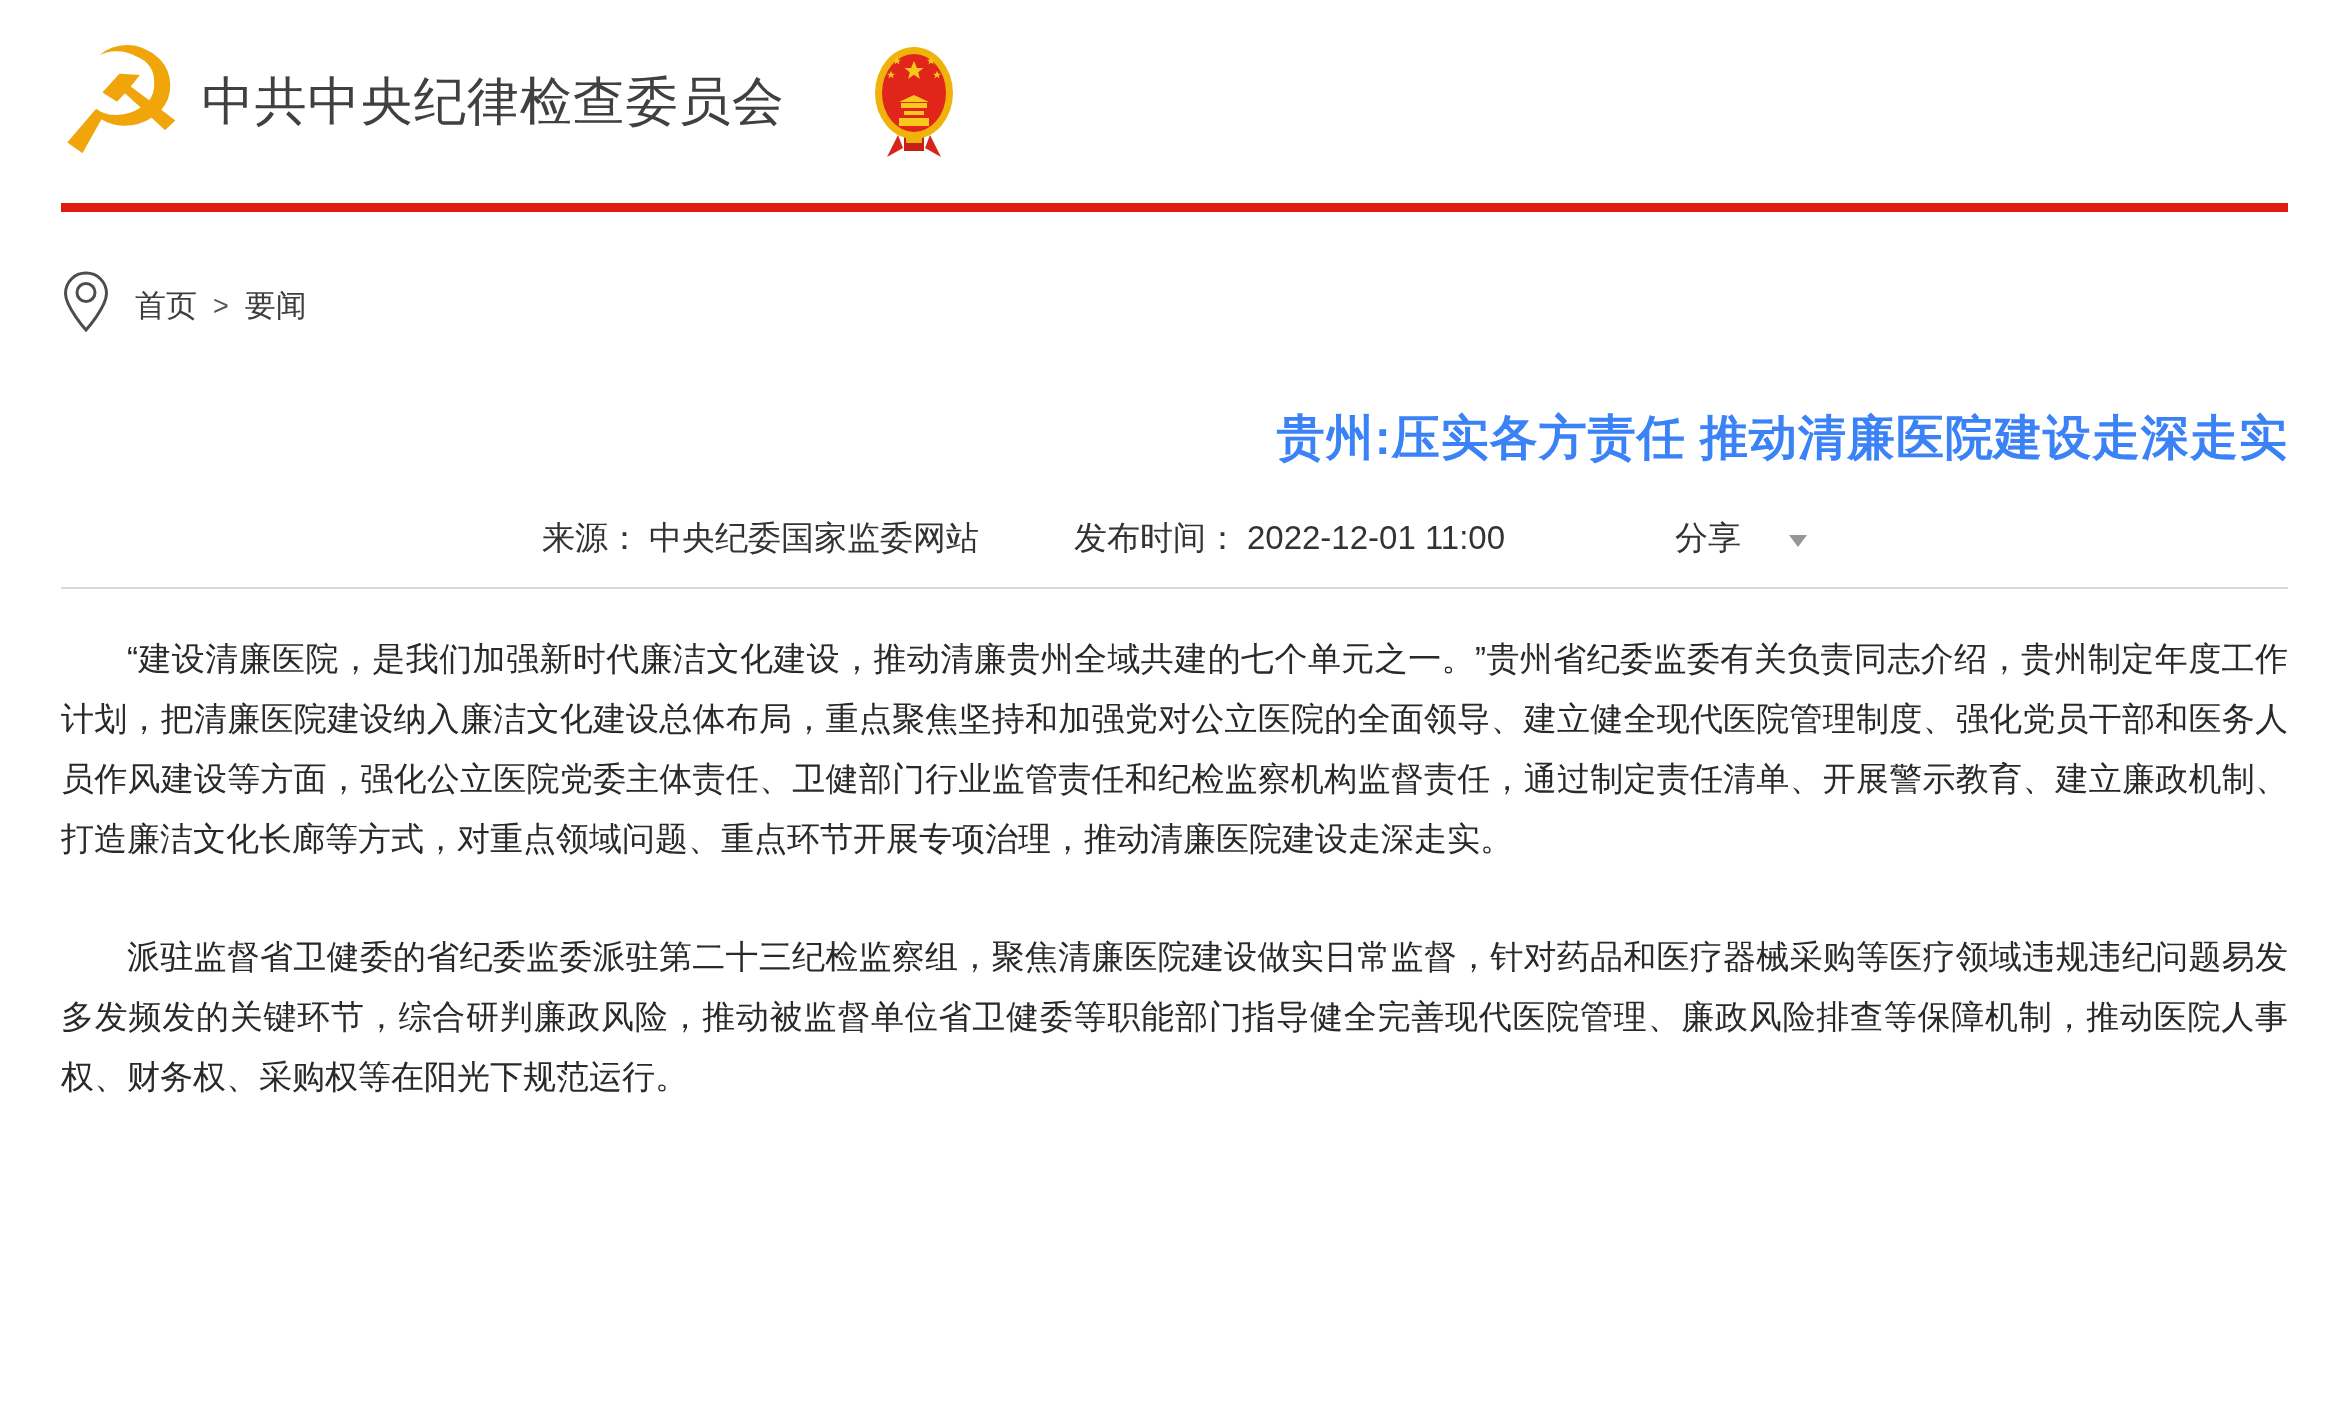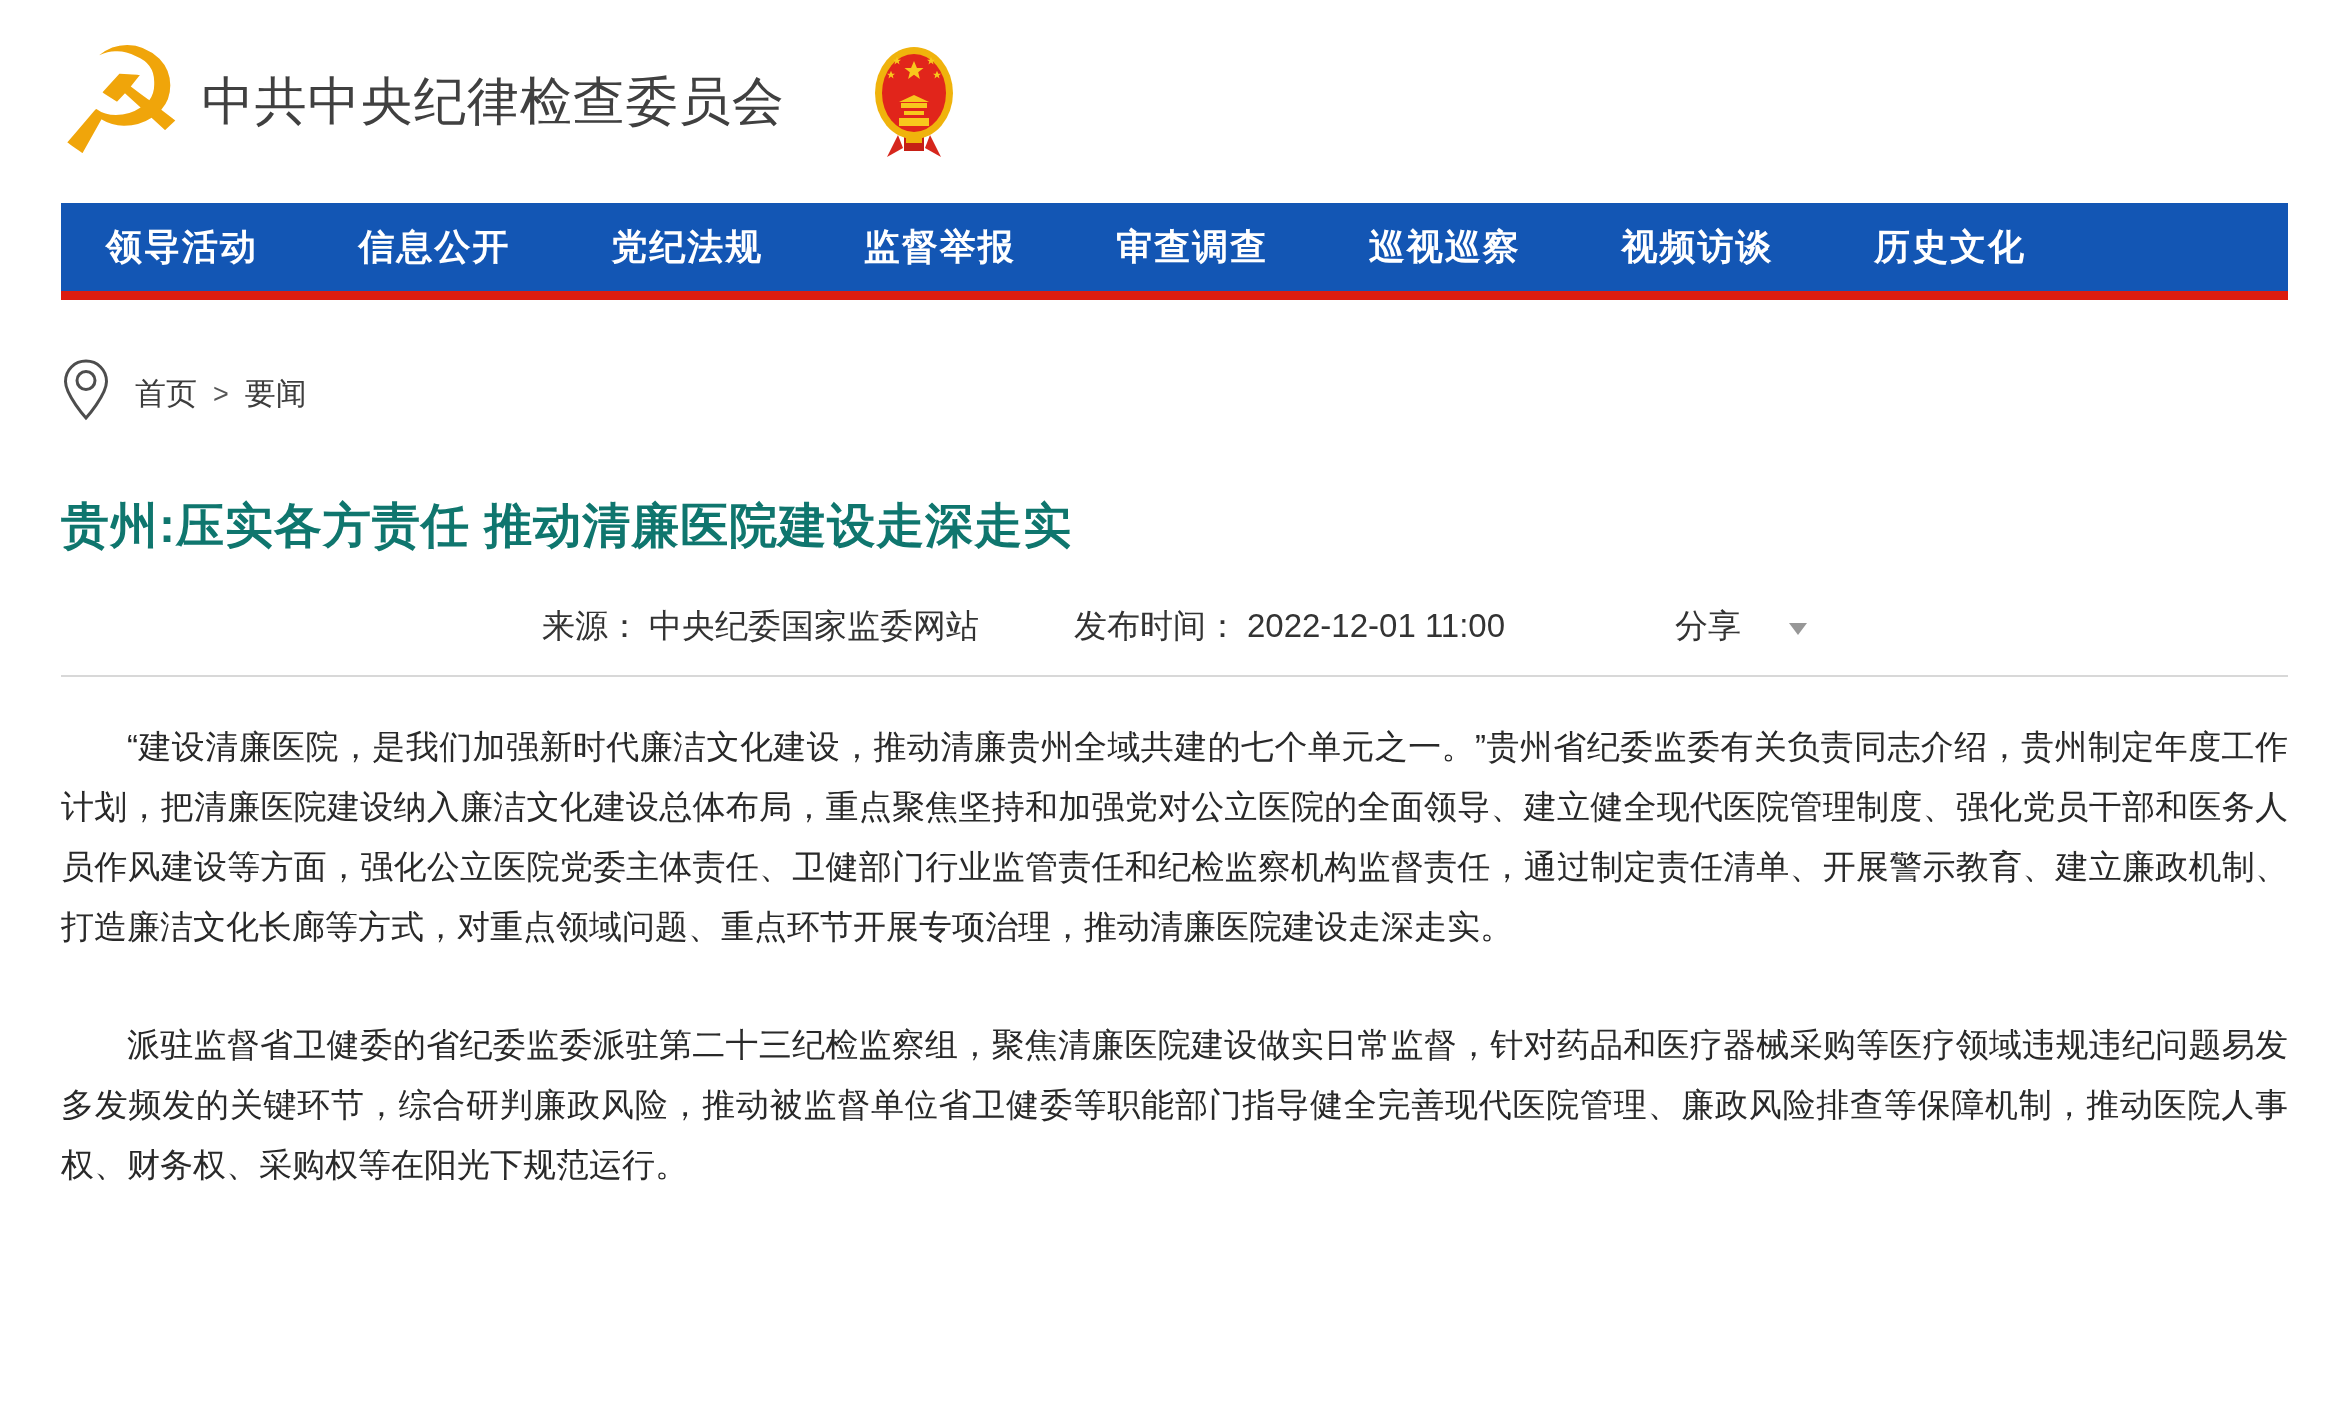--- a/index.html
+++ b/index.html
@@ -60,23 +60,23 @@
     margin-top: 58px;
     display: flex; align-items: center;
     font-size: 31px; color: #3d3d3d;
   }
   .breadcrumb .pin { margin-right: 24px; }
   .breadcrumb a { color: #3d3d3d; text-decoration: none; cursor: pointer; }
   .crumb-sep { margin: 0 16px; color: #555; font-size: 27px; }
 
   .article-title {
     margin: 64px 0 0;
-    text-align: left;
+    text-align: right;
     font-size: 48px; font-weight: bold;
-    color: #0f766e;
+    color: #3b82f6;
     letter-spacing: 1px;
   }
 
   .meta {
     margin-top: 46px;
     display: flex; justify-content: center; align-items: center;
     font-size: 33px; color: #333333;
   }
   .meta .value { margin-left: 8px; }
   .meta-time { margin-left: 95px; }
@@ -135,30 +135,20 @@
           <path d="M26 57 L41 50 L56 57 Z" fill="#f8c81c"></path>
           <rect x="28" y="58" width="26" height="5" fill="#f8c81c"></rect>
           <rect x="31" y="66" width="20" height="4" fill="#f8c81c"></rect>
           <rect x="26" y="73" width="30" height="8" fill="#f8c81c"></rect>
           <rect x="33" y="91" width="16" height="7" fill="#f0b30c"></rect>
         </svg>
       </span>
     </div>
   </header>
 
-  <nav class="navbar">
-    <a class="nav-item">领导活动</a>
-    <a class="nav-item">信息公开</a>
-    <a class="nav-item">党纪法规</a>
-    <a class="nav-item">监督举报</a>
-    <a class="nav-item">审查调查</a>
-    <a class="nav-item">巡视巡察</a>
-    <a class="nav-item">视频访谈</a>
-    <a class="nav-item">历史文化</a>
-  </nav>
   <div class="nav-underline"></div>
 
   <div class="container">
 
     <div class="breadcrumb">
       <span class="pin">
         <svg width="50" height="64" viewBox="0 0 50 64">
           <path d="M25 3 C13.5 3 4.5 12 4.5 23.5 C4.5 37 25 60 25 60 C25 60 45.5 37 45.5 23.5 C45.5 12 36.5 3 25 3 Z" fill="none" stroke="#4d4d4d" stroke-width="3"></path>
           <circle cx="25" cy="22.5" r="9" fill="none" stroke="#4d4d4d" stroke-width="3"></circle>
         </svg>

